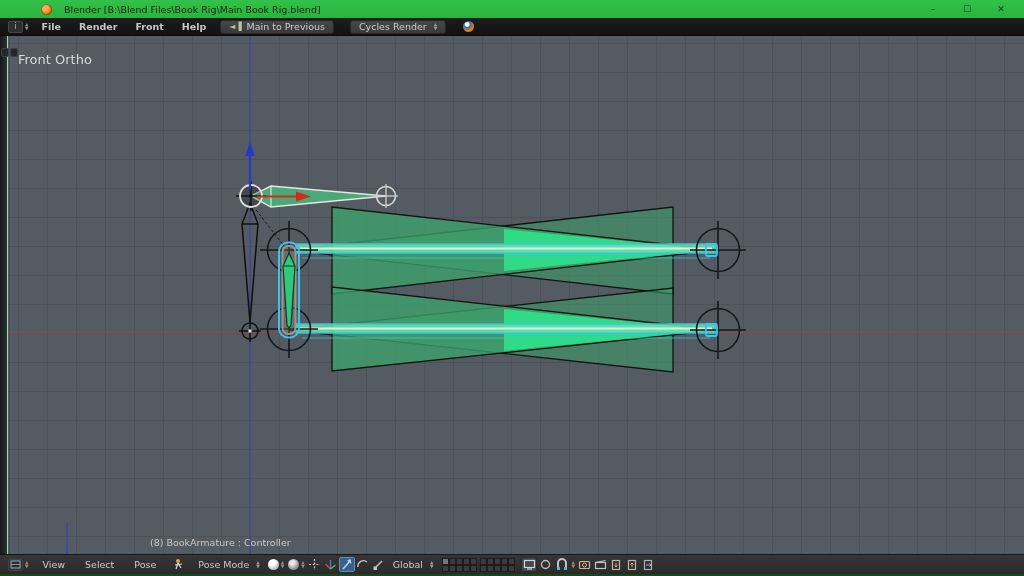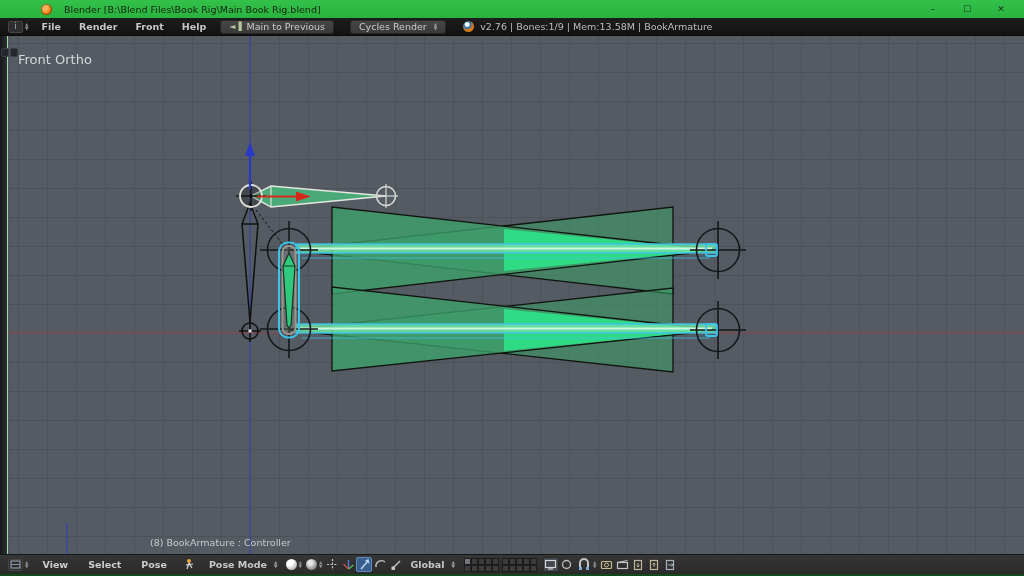--- a/index.html
+++ b/index.html
@@ -44,21 +44,21 @@
     background:linear-gradient(to right,#15171a,#2c3137); }
   .vgreenline { position:absolute; left:7px; top:36px; width:1px; height:518px; background:#a3d6a3; }
   .panelbtn { position:absolute; width:8px; height:9px; background:#24272b; border:1px solid #3c4046; border-radius:2px; }
   .viewlabel { position:absolute; left:18px; top:52px; color:#d4d9dd; font-size:13px; }
   .statusline { position:absolute; left:150px; top:537px; color:#c9c9c9; font-size:9.5px; }
   svg.scene { position:absolute; left:0; top:36px; }
 
   
   .header3d { position:absolute; left:0; top:554px; width:1024px; height:20px;
     background:linear-gradient(#363636,#2a2a2a); border-top:1px solid #161616;
-    display:flex; align-items:center;font-weight:bold; }
+    display:flex; align-items:center; }
   .header3d .menuitem { padding:0 10px; color:#cdcdcd; }
   .hicon { display:flex; align-items:center; margin:0 2px; }
   .iconbox { width:16px; height:15px; display:flex; align-items:center; justify-content:center; border-radius:2px; }
   .iconbox.active { background:#3a5f8c; border:1px solid #5d8cbd; }
   .iconbox.toggled { background:#44474c; border:1px solid #2a2a2a; }
   .modedd { display:flex; align-items:center; margin:0 6px; }
   .sphere-white { width:11px; height:11px; border-radius:50%;
     background:radial-gradient(circle at 35% 30%, #ffffff 0 30%, #cfcfcf 60%, #8f8f8f); }
   .sphere-pivot { width:11px; height:11px; border-radius:50%;
     background:radial-gradient(circle at 40% 35%, #e8e8e8 0 20%, #9a9a9a 60%, #5c5c5c); }
@@ -102,21 +102,20 @@
     </div>
     <div class="sep"></div>
     <div class="tbtn">
       <span>Cycles Render</span>
       <div class="ddarrows">
         <span>▲</span>
           <span>▼</span>
       </div>
     </div>
     <div class="blogo"></div>
-    <span class="stats">v2.76 | Bones:1/9  | Mem:13.58M | BookArmature</span>
   </div>
 
   <div class="viewport"></div>
   <div class="vleftedge"></div>
   <div class="vgreenline"></div>
   <div class="panelbtn" style="left:1px; top:48px;"></div>
   <div class="panelbtn" style="left:10px; top:48px;"></div>
 
   <svg class="scene" width="1024" height="518" viewBox="0 36 1024 518">
 

